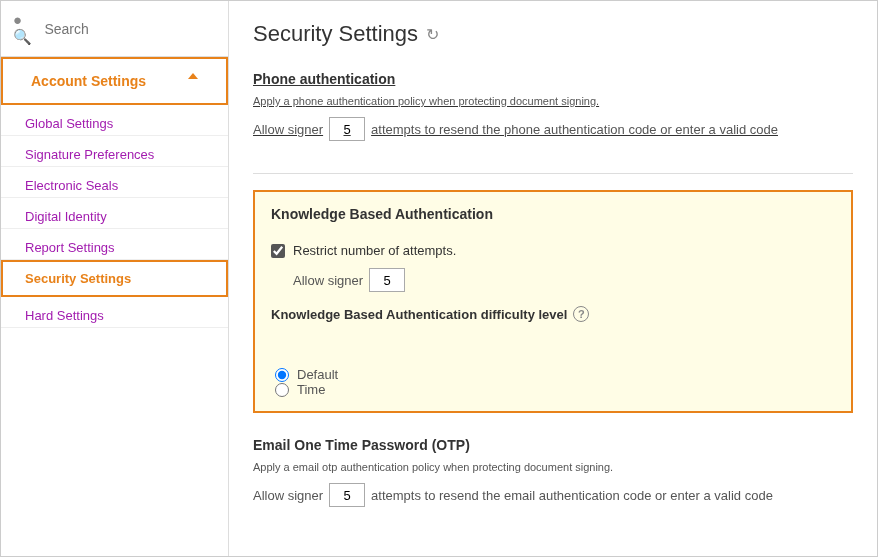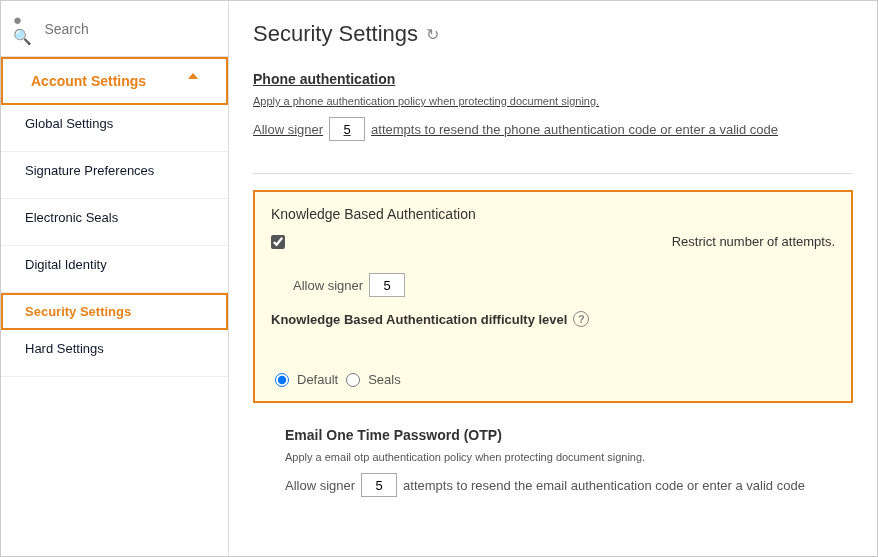--- a/index.html
+++ b/index.html
@@ -72,23 +72,23 @@
       border-bottom: 6px solid #e8821a;
     }
 
     .sidebar-nav {
       display: flex;
       flex-direction: column;
       overflow-y: auto;
     }
 
     .sidebar-item {
-      padding: 11px 16px 20px 24px;
-      font-size: 13px;
-      color: #0f172a;
+      padding: 11px 16px 4px 24px;
+      font-size: 13px;
+      color: #a21caf;
       cursor: pointer;
       border-bottom: 1px solid #eee;
     }
 
     .sidebar-item.active {
       border: 2px solid #e8821a;
       color: #e8821a;
       font-weight: bold;
       padding: 9px 14px 9px 22px;
     }
@@ -157,31 +157,30 @@
     
     .kba-section {
       border: 2px solid #e8821a;
       background: #fffde6;
       padding: 14px 16px;
       margin-bottom: 24px;
     }
 
     .kba-title {
       font-size: 14px;
-      font-weight: normal;
-      color: #333;
-      margin-bottom: 12px;
+      font-weight: bold;
+      color: #333;
+      margin-bottom: 21px;
     }
 
     .checkbox-row {
       display: flex;
       align-items: center;
       gap: 8px;
-      margin-bottom: 24px;
-      justify-content: space-between;
+      margin-bottom: 10px;
     }
 
     .checkbox-row input[type="checkbox"] {
       width: 14px;
       height: 14px;
       accent-color: #555;
     }
 
     .checkbox-row label {
       font-size: 13px;
@@ -217,22 +216,22 @@
       border-radius: 50%;
       border: 1px solid #888;
       color: #888;
       font-size: 11px;
       font-weight: bold;
       cursor: pointer;
     }
 
     .radio-group {
       display: flex;
-      flex-direction: row;
-      gap: 8px;
+      flex-direction: column;
+      gap: 0;
       margin-left: 4px;
       margin-top: 45px;
     }
 
     .radio-row {
       display: flex;
       align-items: center;
       gap: 8px;
       font-size: 13px;
       color: #555;
@@ -246,21 +245,20 @@
     
     .divider {
       border: none;
       border-top: 1px solid #ddd;
       margin: 16px 0;
     }
 
     
     .otp-section {
       margin-bottom: 16px;
-      margin-left: 32px;
     }
 
   </style>
 </head>
 <body>
 
 <div class="sidebar">
 
   <div class="search-bar">
     <span class="search-icon-wrap">●🔍</span>
@@ -271,20 +269,21 @@
     <span>Account Settings</span>
     <div class="chevron-up"></div>
   </div>
 
   <div class="sidebar-nav">
 
     <div class="sidebar-item">Global Settings</div>
     <div class="sidebar-item">Signature Preferences</div>
     <div class="sidebar-item">Electronic Seals</div>
     <div class="sidebar-item">Digital Identity</div>
+    <div class="sidebar-item">Report Settings</div>
     <div class="sidebar-item active">Security Settings</div>
     <div class="sidebar-item">Hard Settings</div>
 
   </div>
 </div>
 
 <div class="main-content">
 
   <div class="page-title">
     <span>Security Settings</span>
@@ -321,21 +320,21 @@
       <span class="help-icon">?</span>
     </div>
 
     <div class="radio-group">
       <div class="radio-row">
         <input type="radio" name="difficulty" id="diff-default" checked="" style="">
         <label for="diff-default">Default</label>
       </div>
       <div class="radio-row">
         <input type="radio" name="difficulty" id="diff-hard" style="">
-        <label for="diff-hard">Seals</label>
+        <label for="diff-hard">Time</label>
       </div>
     </div>
   </div>
 
   <div class="otp-section">
     <div class="section-title">Email One Time Password (OTP)</div>
     <div class="section-desc">Apply a email otp authentication policy when protecting document signing.</div>
     <div class="inline-row">
       <span>Allow signer</span>
       <input class="number-input" type="text" value="5" style="">

